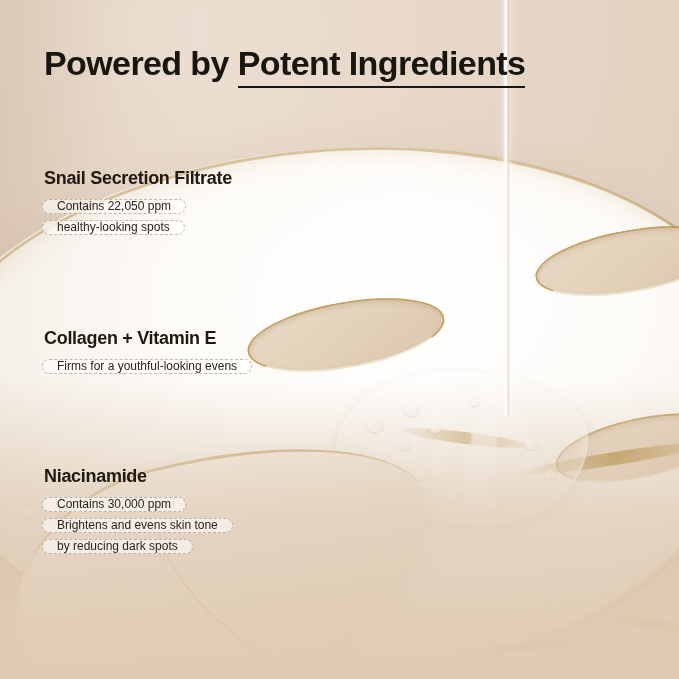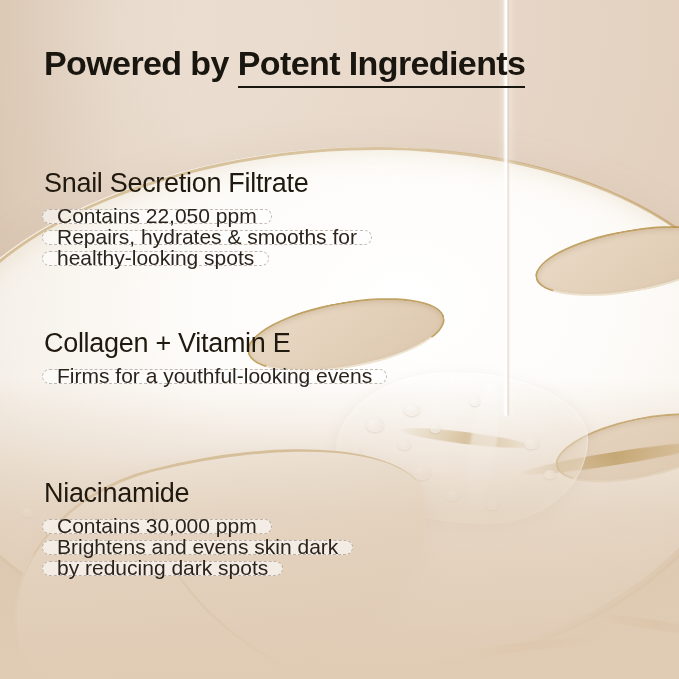--- a/index.html
+++ b/index.html
@@ -210,34 +210,34 @@
     color: #19150f;
     white-space: nowrap;
   }
   .title .underlined {
     border-bottom: 2.5px solid #19150f;
     padding-bottom: 4px;
   }
 
   .section { position: absolute; left: 42px; }
   .section-heading {
-    font-size: 27px;
-    font-weight: normal;
+    font-size: 18px;
+    font-weight: bold;
     color: #20190f;
     letter-spacing: -0.3px;
     margin: 0 0 10px 2px;
     white-space: nowrap;
   }
   .pill {
     display: inline-block;
     background: rgba(255,255,255,0.60);
     border: 1.4px dashed rgba(140,128,116,0.55);
     border-radius: 20px;
     padding: 6px 14px 7px 14px;
-    font-size: 21px;
+    font-size: 12px;
     color: #2b241c;
     margin-bottom: 6px;
     white-space: nowrap;
     backdrop-filter: blur(1px);
   }
   .pill-row { line-height: 0; }
 </style>
 </head>
 <body>
 
@@ -286,34 +286,33 @@
   <div class="stream"></div>
 
   <div class="title">
     <span>Powered by </span><span class="underlined">Potent Ingredients</span>
   </div>
 
   <div class="section" style="top:168px;">
     <div class="section-heading">Snail Secretion Filtrate</div>
     <div class="pill-row">
       <div><span class="pill">Contains 22,050 ppm</span></div>
-      <div><span class="pill">Repairs, hydrates &amp; smooths for</span></div>
       <div><span class="pill">healthy-looking spots</span></div>
     </div>
   </div>
 
   <div class="section" style="top:328px;">
     <div class="section-heading">Collagen + Vitamin E</div>
     <div class="pill-row">
       <div><span class="pill">Firms for a youthful-looking evens</span></div>
     </div>
   </div>
 
-  <div class="section" style="top:478px;">
+  <div class="section" style="top:466px;">
     <div class="section-heading">Niacinamide</div>
     <div class="pill-row">
       <div><span class="pill">Contains 30,000 ppm</span></div>
-      <div><span class="pill">Brightens and evens skin dark</span></div>
+      <div><span class="pill">Brightens and evens skin tone</span></div>
       <div><span class="pill">by reducing dark spots</span></div>
     </div>
   </div>
 
 </div>
 
 </body></html>

